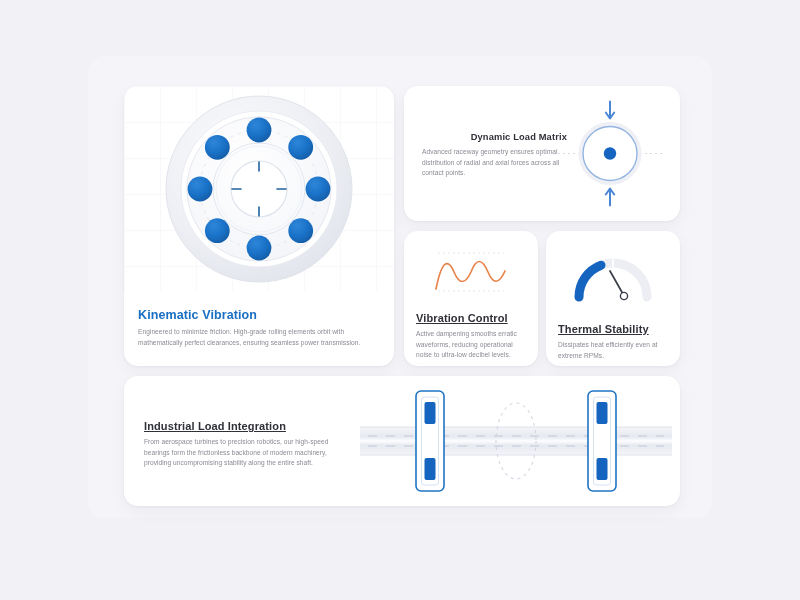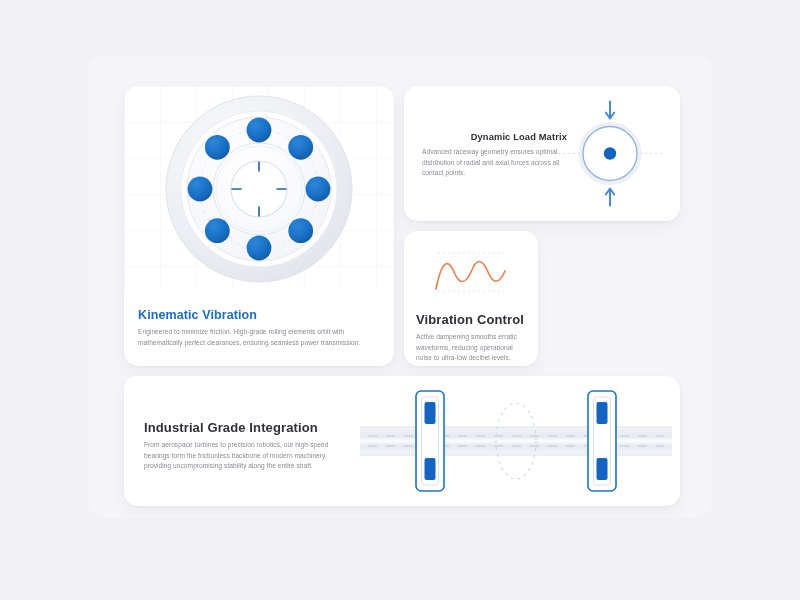--- a/index.html
+++ b/index.html
@@ -56,21 +56,21 @@
   .vib-art { position: absolute; left: 0; top: 8px; width: 134px; height: 62px; }
   .vib-text { position: absolute; left: 12px; top: 81px; width: 112px; }
   
   #card-thermal { left: 546px; top: 231px; width: 134px; height: 135px; }
   .th-art { position: absolute; left: 0; top: 14px; width: 134px; height: 66px; }
   .th-text { position: absolute; left: 12px; top: 92px; width: 112px; }
   
   #card-integration { left: 124px; top: 376px; width: 556px; height: 130px; }
   .int-text { position: absolute; left: 20px; top: 44px; width: 188px; }
   .int-art { position: absolute; left: 228px; top: 0px; width: 328px; height: 130px; }
-  .t-heading { font-size: 13px; font-weight: 700; color: #2f3038; letter-spacing:.12px; margin-bottom: 5px;}
+  .t-heading { font-size: 11px; font-weight: 700; color: #2f3038; letter-spacing:.12px; margin-bottom: 5px; text-decoration: underline;}
 </style>
 </head>
 <body>
 
 <div class="stage">
 
   <div class="outer-panel"></div>
 
   <div class="card" id="card-hero">
     <div class="hero-art">
@@ -165,24 +165,41 @@
         <line x1="34" y1="52" x2="100" y2="52" stroke="#e3e6ee" stroke-width="1" stroke-dasharray="2 3"></line>
         <path d="M32 50 Q40 10 50 33 Q58 52 67 33 Q75 12 84 33 Q92 52 101 32" fill="none" stroke="#e8834a" stroke-width="1.7" stroke-linecap="round"></path>
       </svg>
     </div>
     <div class="vib-text">
       <div class="t-heading">Vibration Control</div>
       <div class="body-sm">Active dampening smooths erratic waveforms, reducing operational noise to ultra-low decibel levels.</div>
     </div>
   </div>
 
+  <div class="card" id="card-thermal">
+    <div class="th-art">
+      <svg width="134" height="66" viewBox="0 0 134 66">
+        <g transform="translate(67,52)">
+          <path d="M-34 0 A34 34 0 0 1 34 0" fill="none" stroke="#eceef4" stroke-width="9" stroke-linecap="round"></path>
+          <path d="M-34 0 A34 34 0 0 1 -12 -31.8" fill="none" stroke="#1565c0" stroke-width="9" stroke-linecap="round"></path>
+          <line x1="0" y1="-38" x2="0" y2="-30" stroke="#ffffff" stroke-width="1.6"></line>
+          <line x1="-3" y1="-26" x2="10" y2="-3" stroke="#3a3f4a" stroke-width="1.7" stroke-linecap="round"></line>
+          <circle cx="11" cy="-1" r="3.6" fill="#ffffff" stroke="#3a3f4a" stroke-width="1.4"></circle>
+        </g>
+      </svg>
+    </div>
+    <div class="th-text">
+      <div class="t-heading">Thermal Stability</div>
+      <div class="body-sm">Dissipates heat efficiently even at extreme RPMs.</div>
+    </div>
+  </div>
 
   <div class="card" id="card-integration">
     <div class="int-text">
-      <div class="t-heading">Industrial Grade Integration</div>
+      <div class="t-heading">Industrial Load Integration</div>
       <div class="body-sm">From aerospace turbines to precision robotics, our high-speed bearings form the frictionless backbone of modern machinery, providing uncompromising stability along the entire shaft.</div>
     </div>
     <div class="int-art">
       <svg width="328" height="130" viewBox="0 0 328 130">
         <defs>
           <linearGradient id="shaftG" x1="0" y1="0" x2="0" y2="1">
             <stop offset="0%" stop-color="#f4f5f9"></stop>
             <stop offset="35%" stop-color="#e6e9f0"></stop>
             <stop offset="50%" stop-color="#fdfdfe"></stop>
             <stop offset="65%" stop-color="#e6e9f0"></stop>

